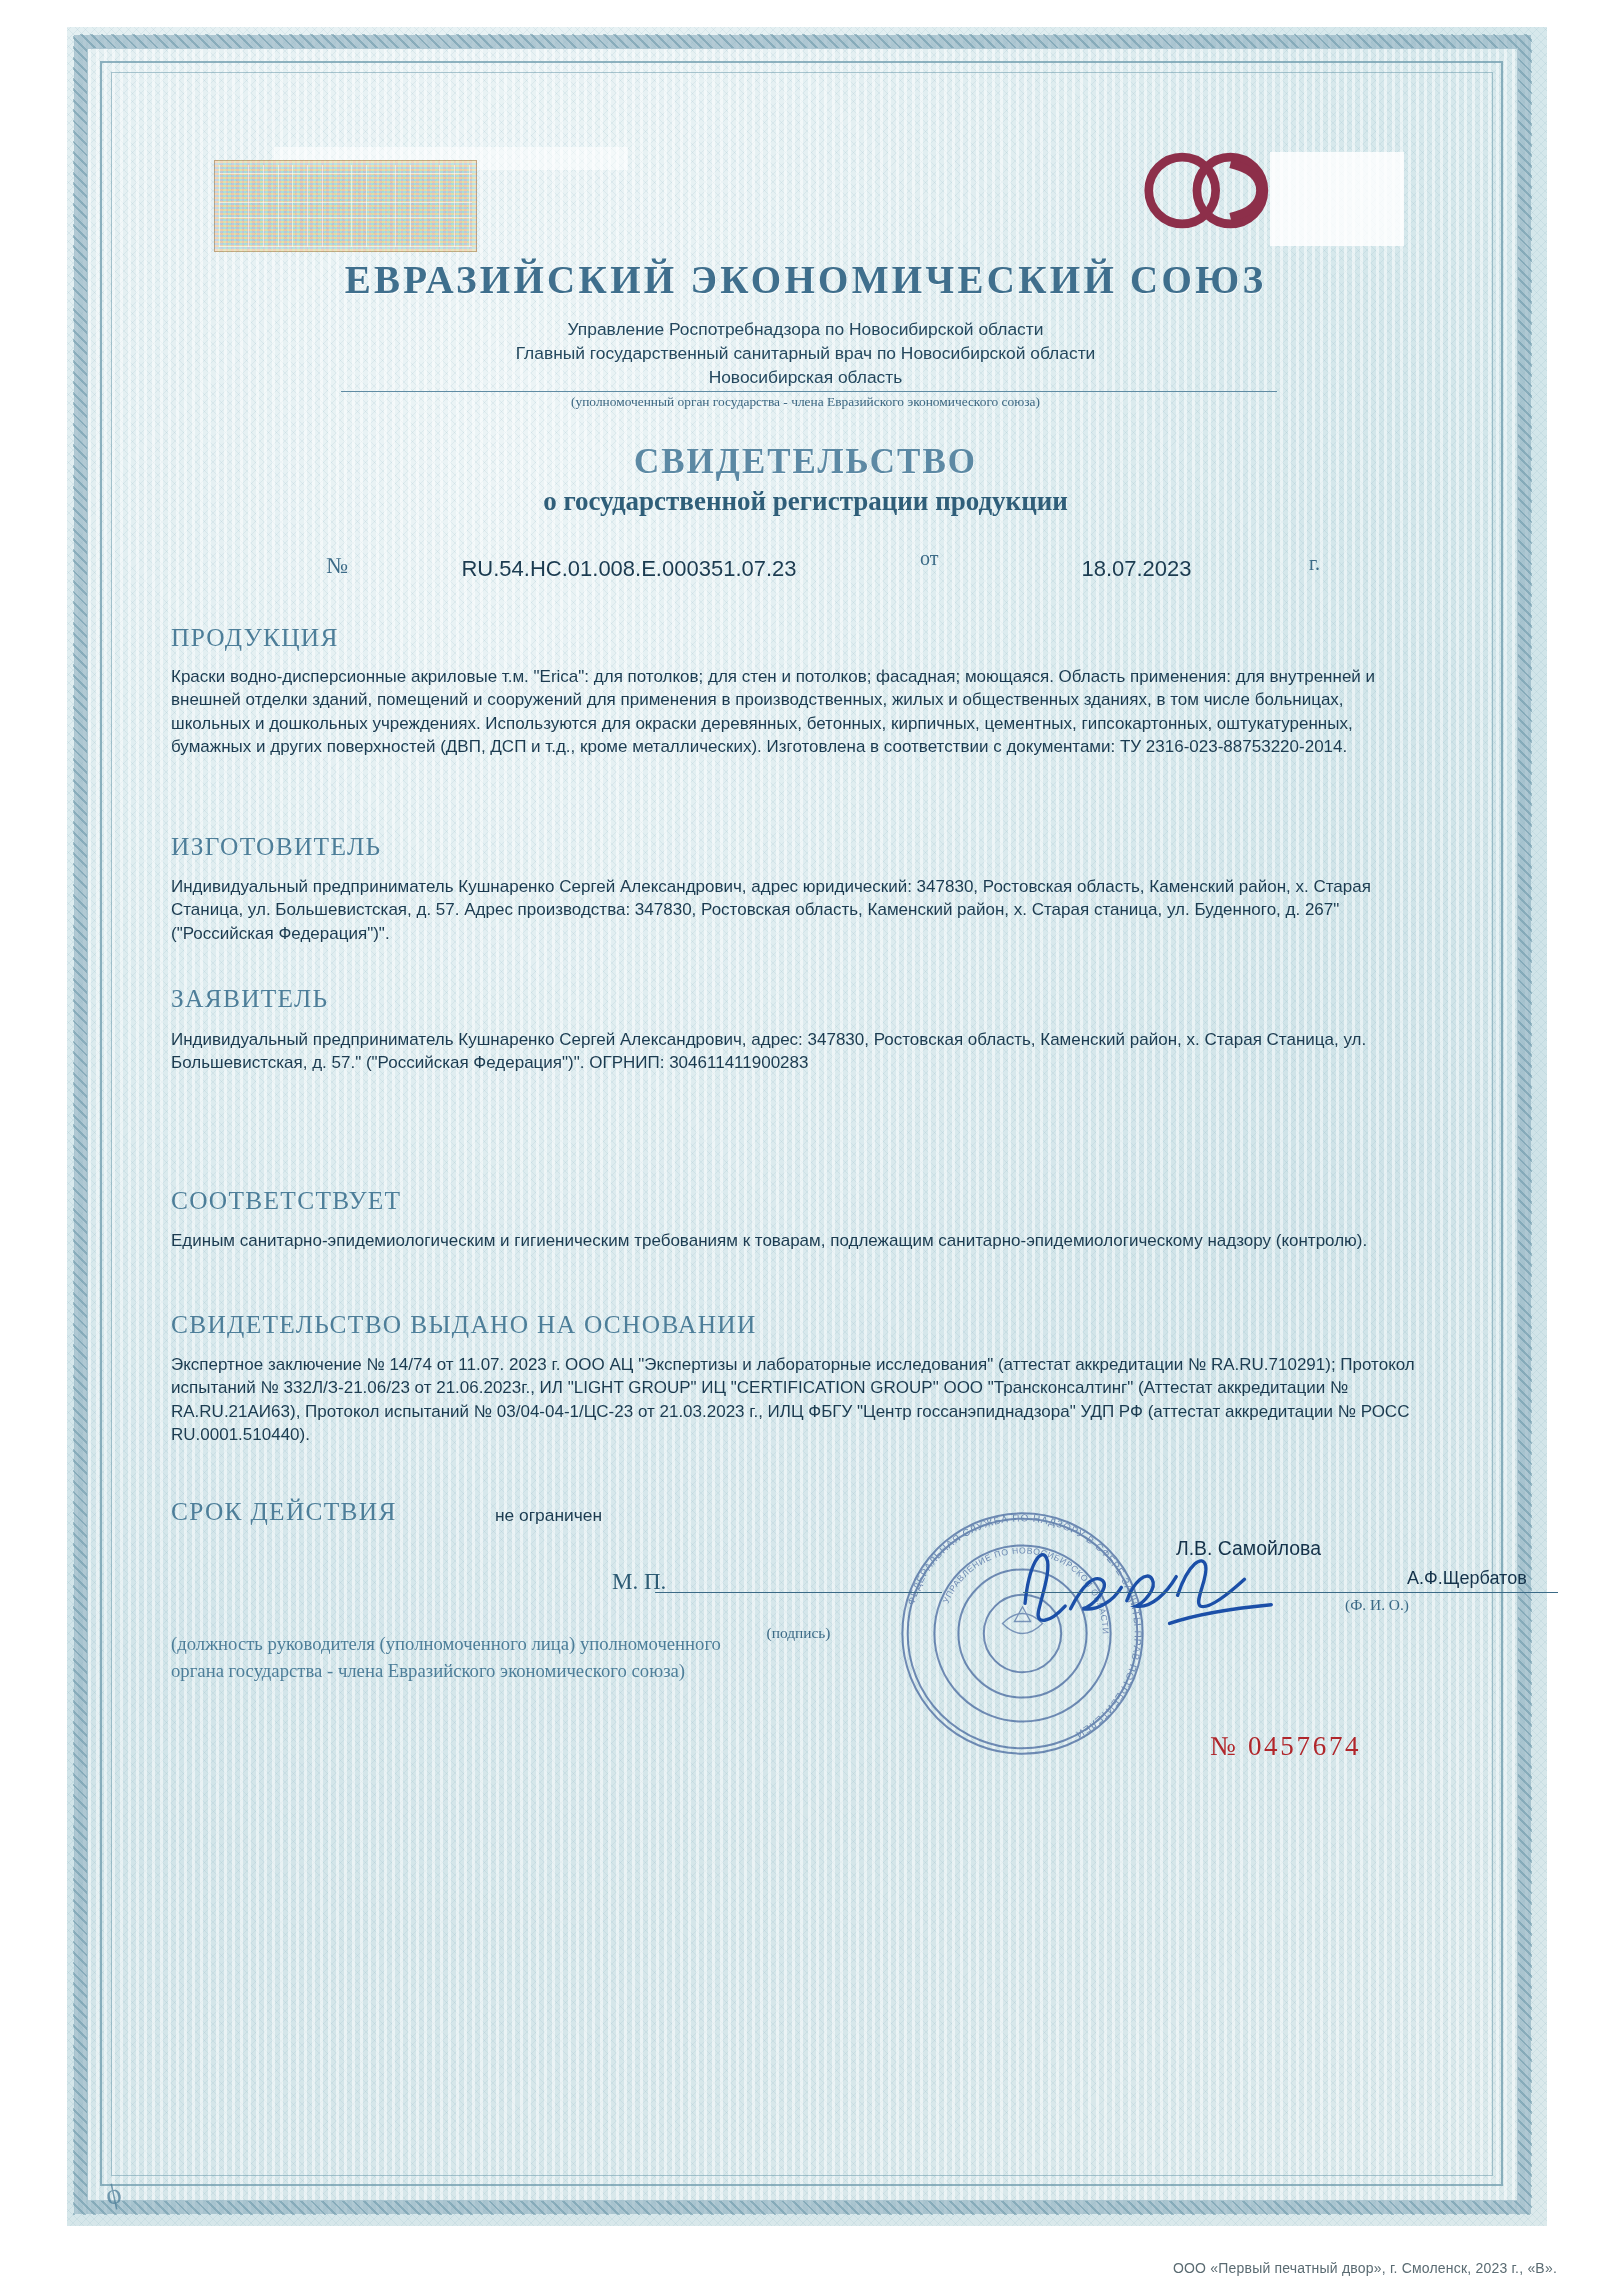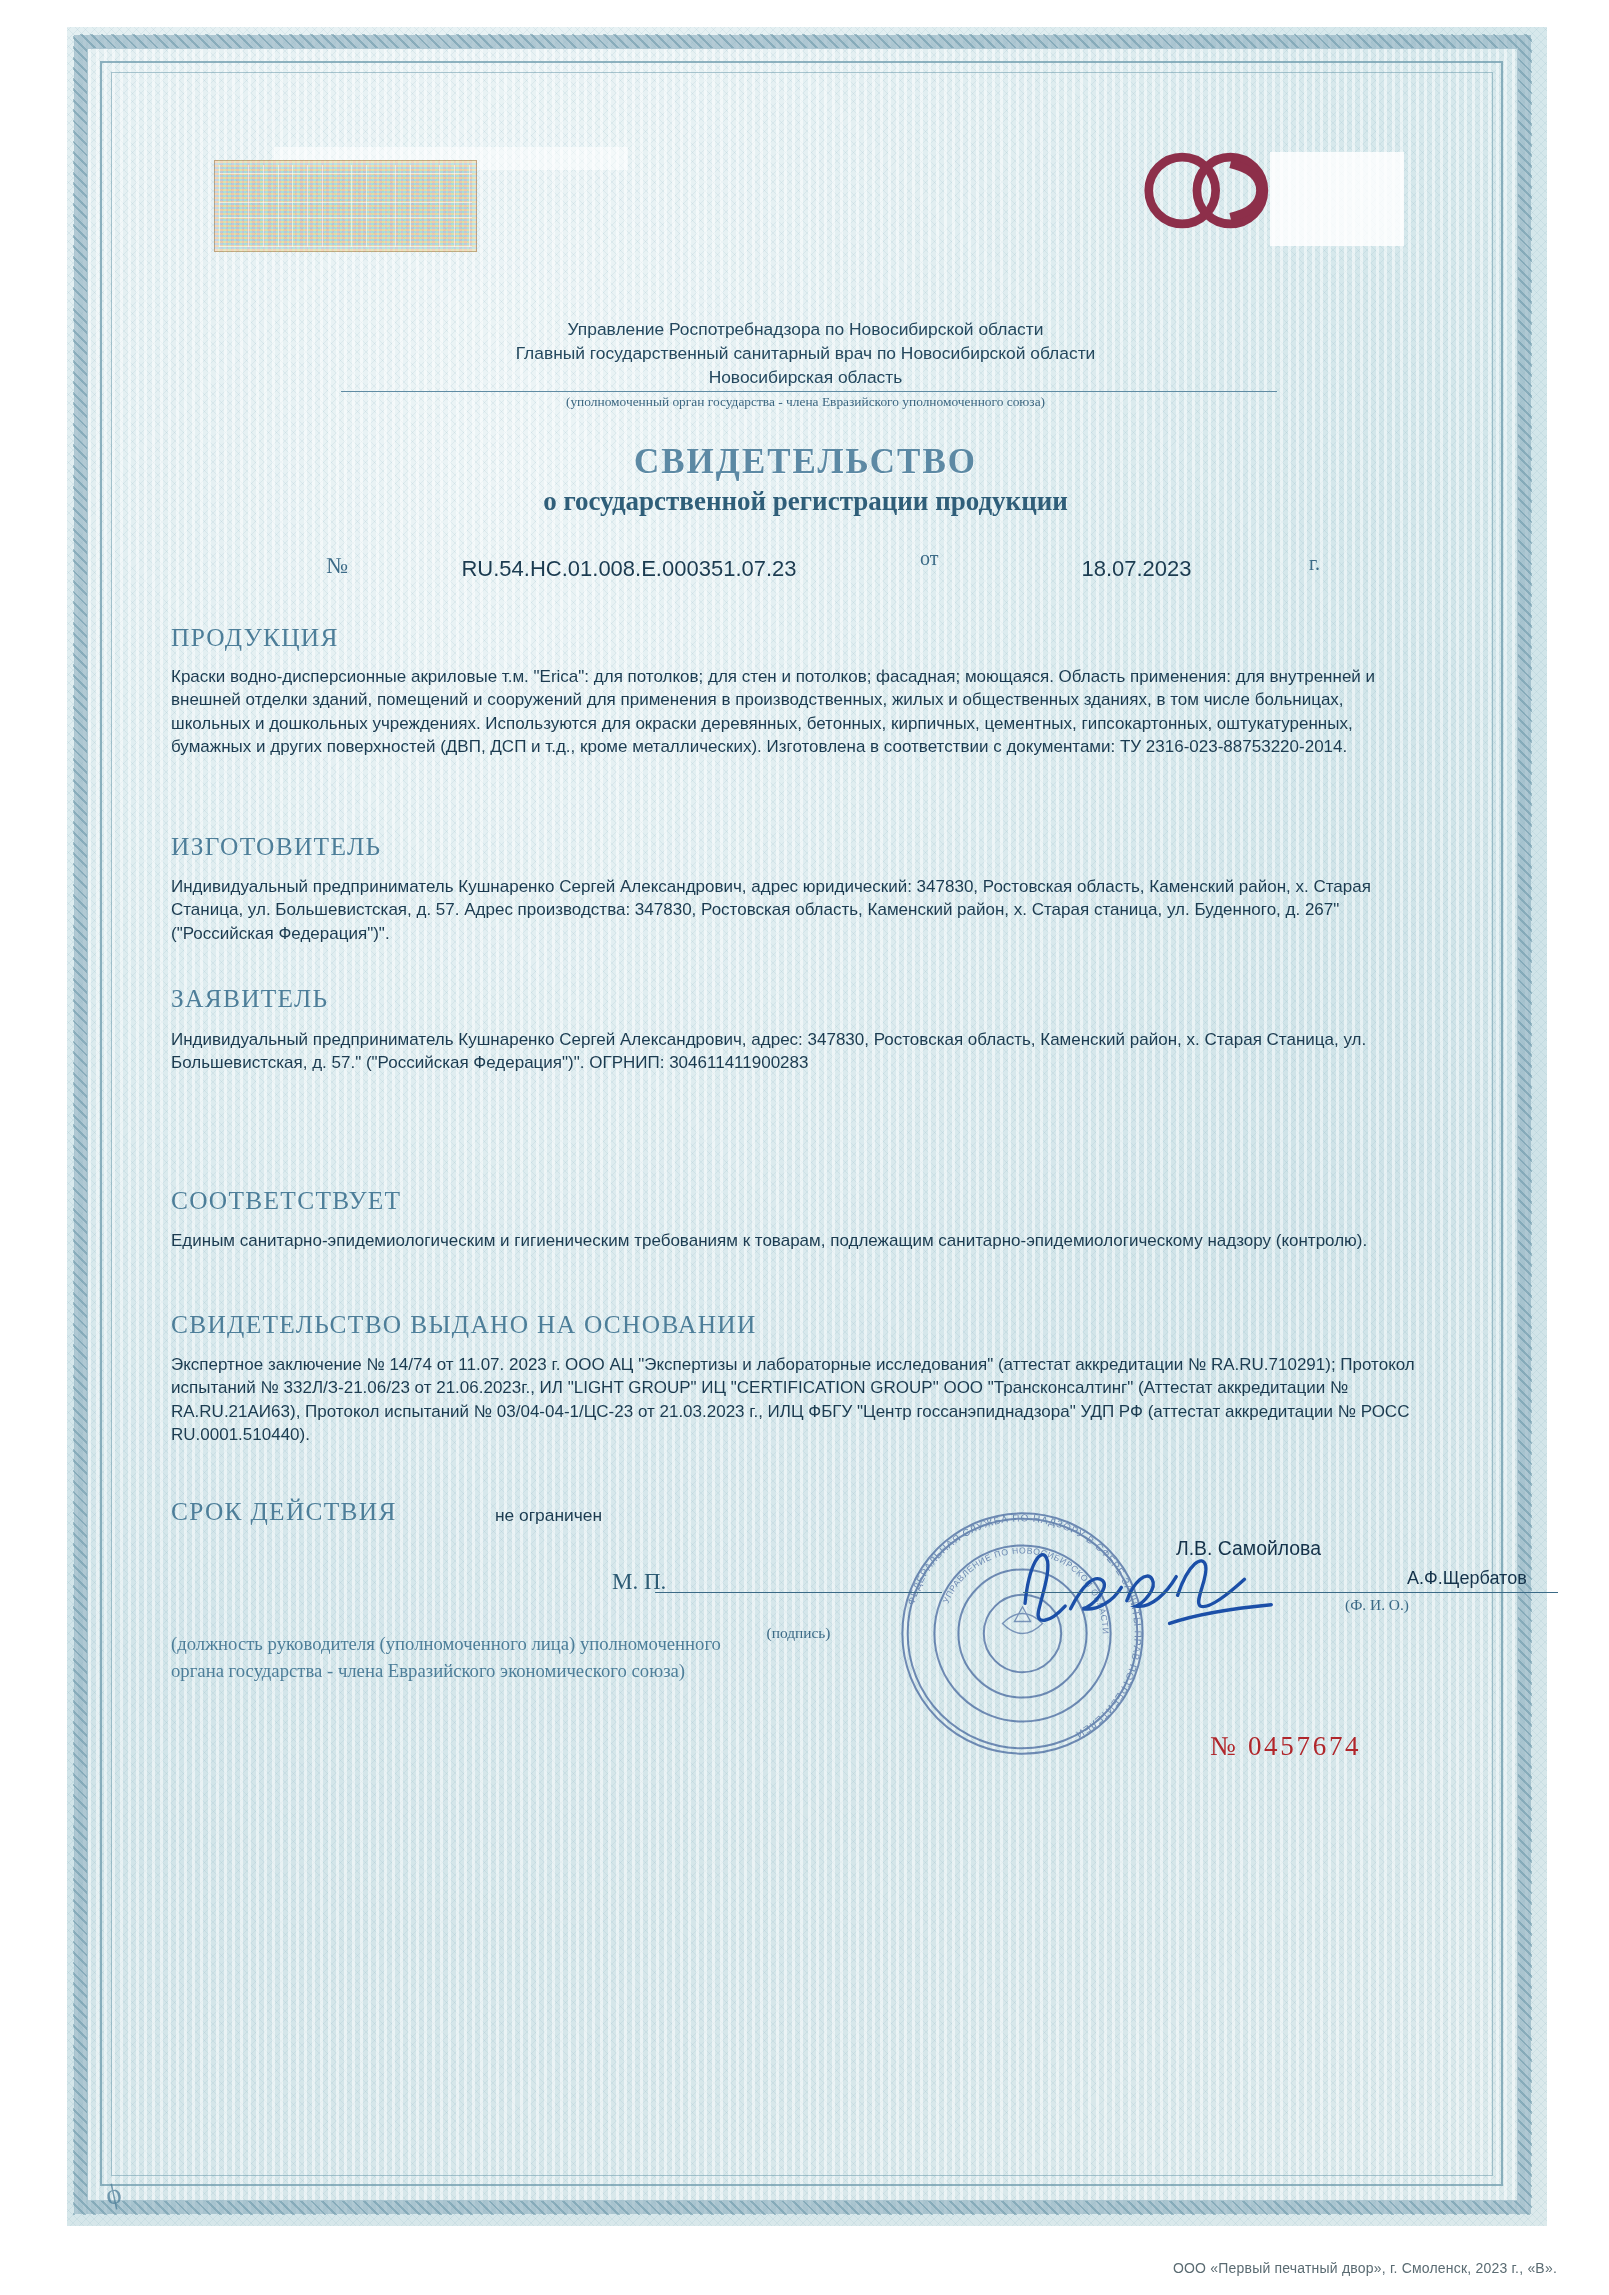--- a/index.html
+++ b/index.html
@@ -428,28 +428,29 @@
       <svg width="174" height="87" viewBox="0 0 260 130">
         <g fill="none" stroke="#8d2f4a" stroke-width="13">
           <circle cx="78" cy="65" r="50"></circle>
           <circle cx="150" cy="65" r="50"></circle>
         </g>
         <path d="M150 25 q45 10 45 40 q0 30 -45 40" fill="none" stroke="#8d2f4a" stroke-width="13"></path>
         <rect x="100" y="52" width="110" height="26" fill="#d4e6ea" opacity="0"></rect>
       </svg>
     </div>
 
+    <div class="eaeu-title">ЕВРАЗИЙСКИЙ ЭКОНОМИЧЕСКИЙ СОЮЗ</div>
 
     <div class="org-lines">
       <div>Управление Роспотребнадзора по Новосибирской области</div>
       <div>Главный государственный санитарный врач по Новосибирской области</div>
       <div>Новосибирская область</div>
     </div>
     <div class="org-rule"></div>
-    <div class="org-note">(уполномоченный орган государства - члена Евразийского уполномоченного союза)</div>
+    <div class="org-note">(уполномоченный орган государства - члена Евразийского экономического союза)</div>
 
     <div class="doc-title">СВИДЕТЕЛЬСТВО</div>
     <div class="doc-subtitle">о государственной регистрации продукции</div>
 
     <div class="num-label">№</div>
     <div class="num-value">RU.54.HC.01.008.E.000351.07.23</div>
     <div class="num-ot">от</div>
     <div class="num-date">18.07.2023</div>
     <div class="num-g">г.</div>
 

